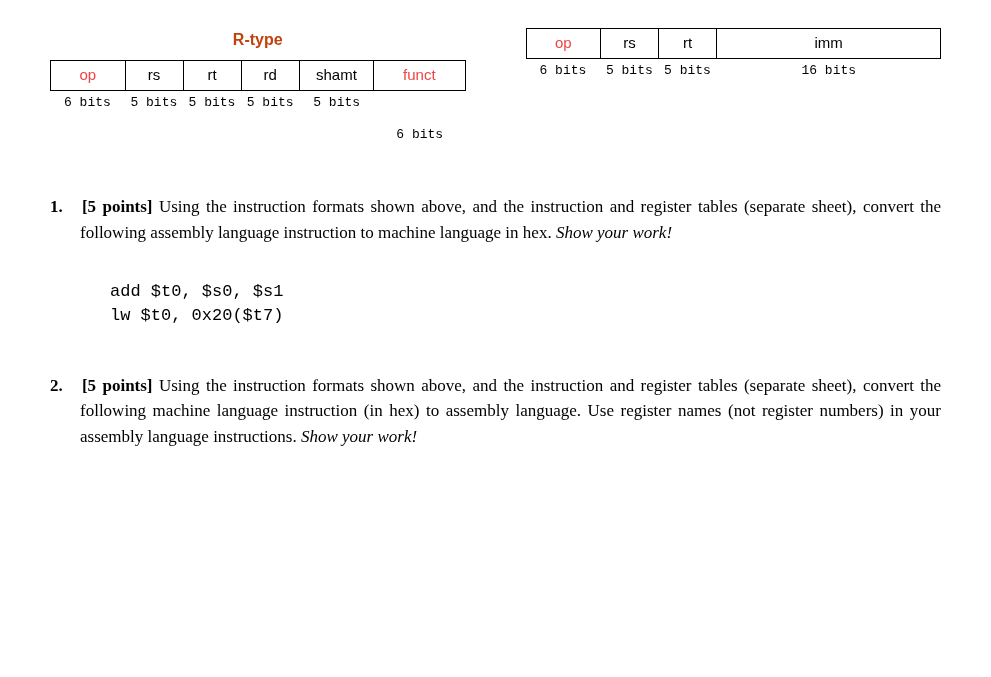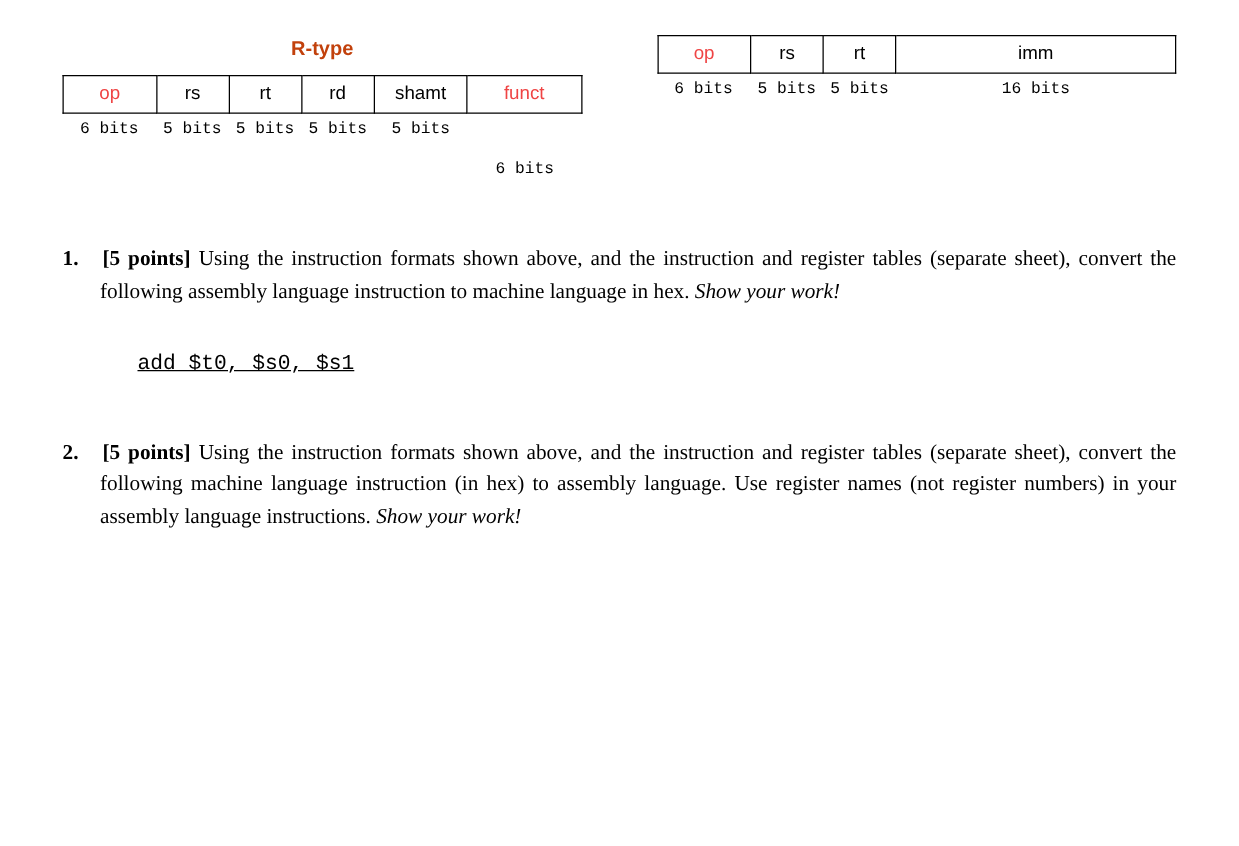--- a/index.html
+++ b/index.html
@@ -79,21 +79,20 @@
     }
     .code-block {
       font-family: 'Courier New', monospace;
       font-size: 17px;
       margin-top: 35px;
       margin-left: 60px;
       line-height: 1.4;
     }
     .code-line {
       white-space: pre;
-      text-decoration: underline;
     }
     .q2 .code-block {
       margin-top: 30px;
     }
     .r-op { width: 18%; }
     .r-rs { width: 14%; }
     .r-rt { width: 14%; }
     .r-rd { width: 14%; }
     .r-shamt { width: 18%; }
     .r-funct { width: 22%; margin-top: 32px; }
@@ -149,20 +148,21 @@
     </div>
   </div>
 </div>
 
 <div class="question">
   <p class="question-text">
     <span class="question-num">1.</span>&nbsp;&nbsp;&nbsp;<span class="points">[5 points]</span><span> Using the instruction formats shown above, and the instruction and register tables (separate sheet), convert the following assembly language instruction to machine language in hex.  </span><span class="italic">Show your work!</span>
   </p>
   <div class="code-block">
     <div class="code-line">add $t0, $s0, $s1</div>
+    <div class="code-line">lw $t0, 0x20($t7)</div>
   </div>
 </div>
 
 <div class="question q2" style="margin-top:32px;">
   <p class="question-text">
     <span class="question-num">2.</span>&nbsp;&nbsp;&nbsp;<span class="points">[5 points]</span><span> Using the instruction formats shown above, and the instruction and register tables (separate sheet), convert the following machine language instruction (in hex) to assembly language.  Use register names (not register numbers) in your assembly language instructions.  </span><span class="italic">Show your work!</span>
   </p>
 </div>
 
 </body></html>

